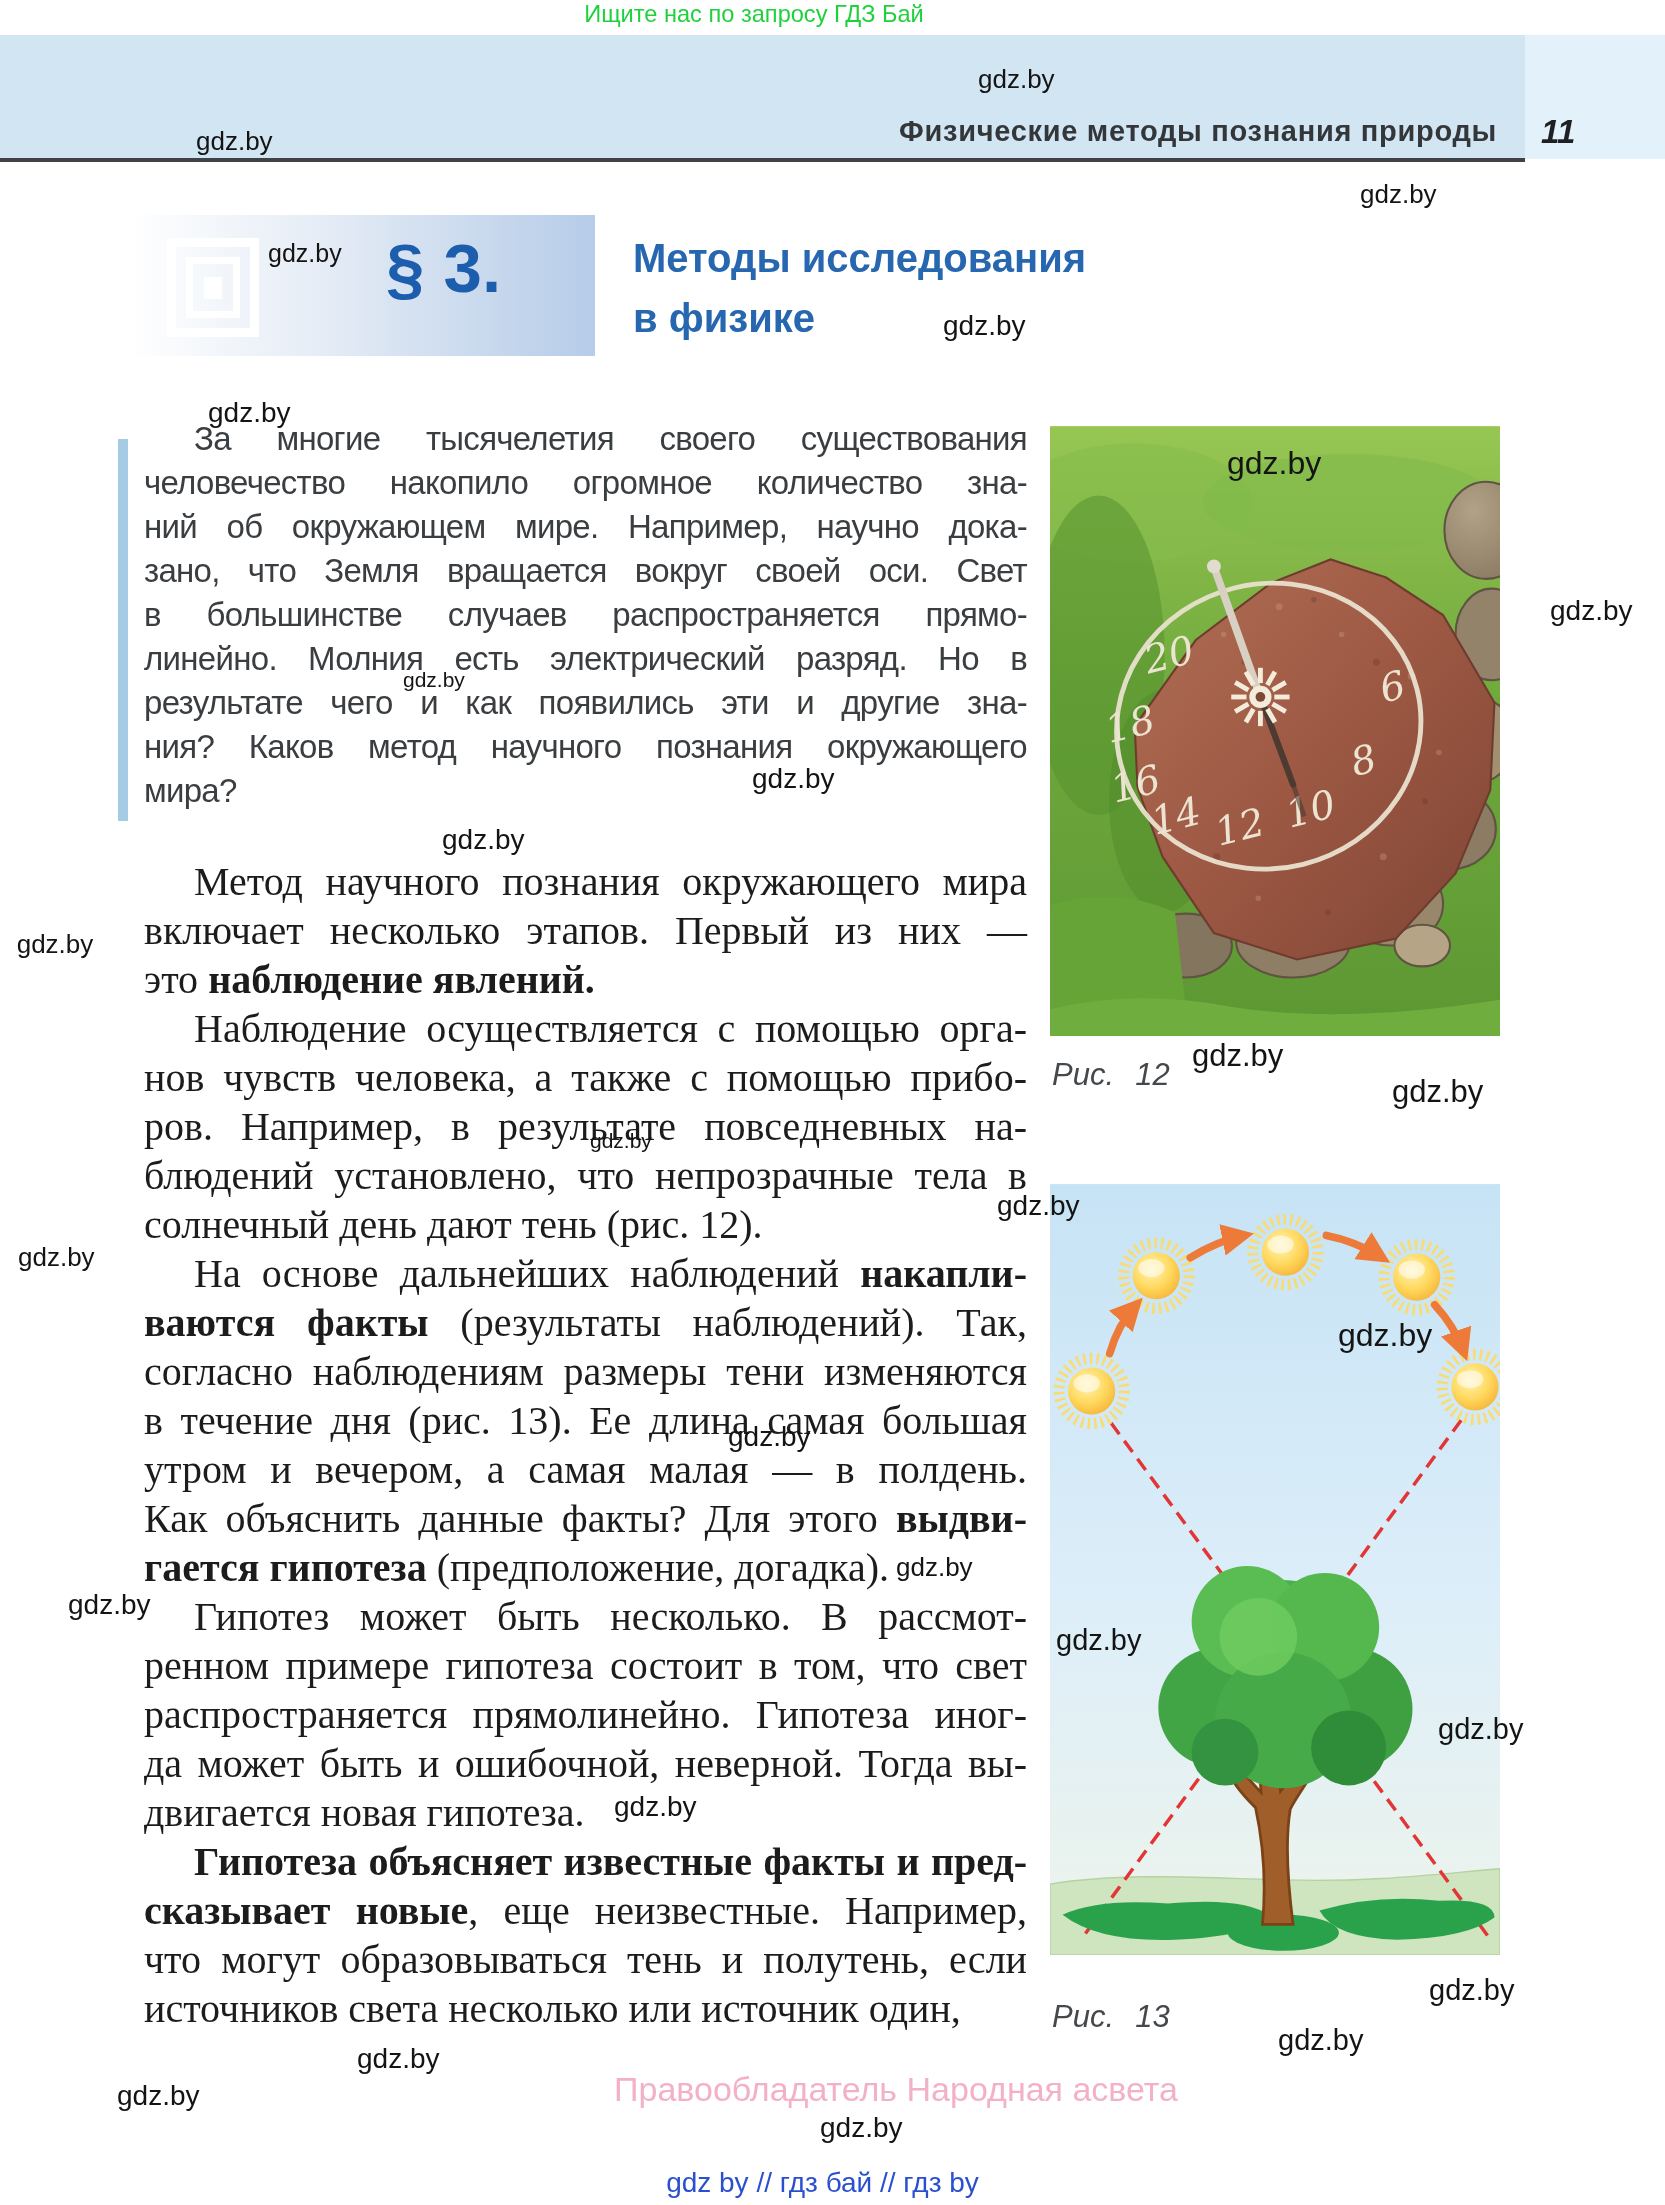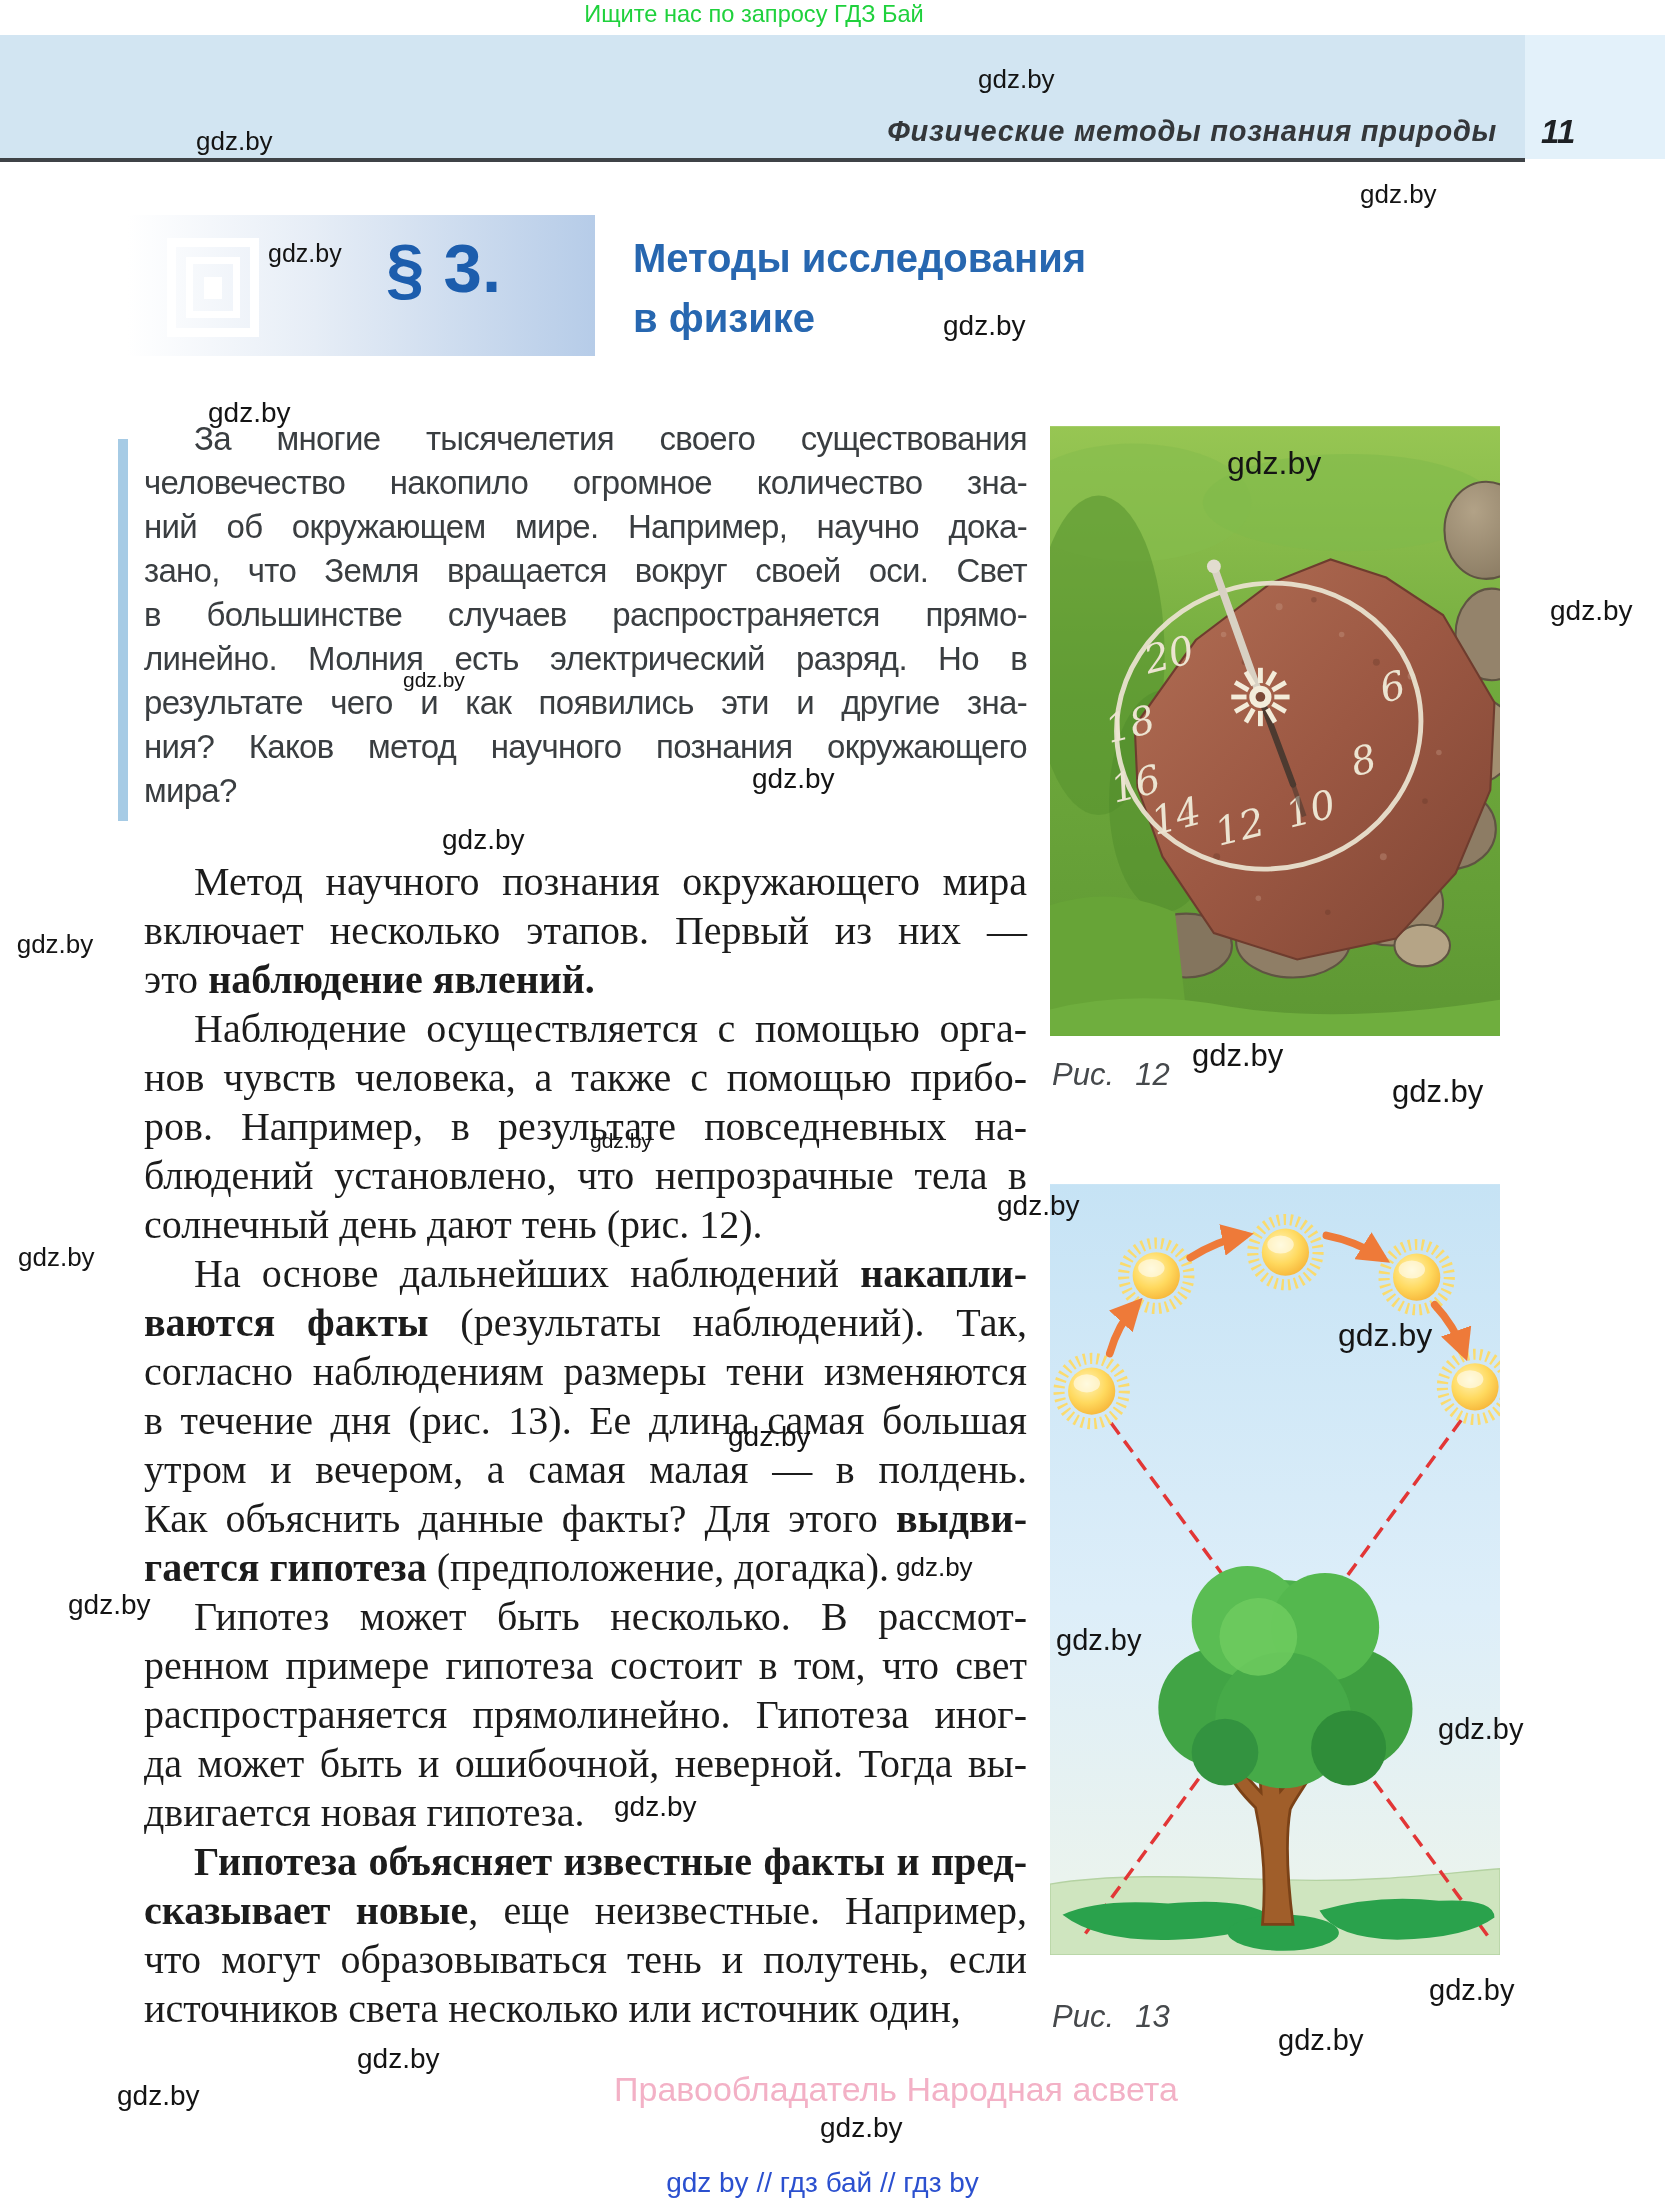--- a/index.html
+++ b/index.html
@@ -8,21 +8,21 @@
 
   
   .top-banner{position:absolute;left:0;top:1.4px;width:1508px;text-align:center;
     font-size:23.6px;color:#1fd13c;}
 
   
   .header-band{position:absolute;left:0;top:35px;width:1666px;height:124px;background:#d2e5f2;}
   .band-strip{position:absolute;left:1525px;top:35px;width:140px;height:124px;background:#e3f1fa;}
   .header-rule{position:absolute;left:0;top:158px;width:1525px;height:4.2px;background:#3f4347;}
   .header-title{position:absolute;left:0;top:115px;width:1497px;text-align:right;
-    font-style:italic;font-weight:700;font-size:29px;color:#34373a;letter-spacing:0.7px;}
+    font-weight:700;font-size:29px;color:#34373a;letter-spacing:0.7px;}
   .page-number{position:absolute;left:1541px;top:113px;font-style:italic;font-weight:700;
     font-size:33px;color:#1e2124;}
 
   
   .section-box{position:absolute;left:128px;top:215px;width:467px;height:141px;
     background:linear-gradient(90deg,#ffffff 0%,#e6edf6 40%,#b6cce8 100%);}
   .section-icon{position:absolute;left:167px;top:238px;width:92px;height:99px;border:9px solid #fff;box-sizing:border-box;}
   .section-icon .m{position:absolute;inset:9.7px;border:7.6px solid #fff;}
   .section-icon .c{position:absolute;left:50%;top:50%;width:18px;height:22px;background:#fff;transform:translate(-50%,-50%);}
   .section-mark{position:absolute;left:386px;top:229px;font-size:69px;font-weight:700;color:#1c5dad;}

